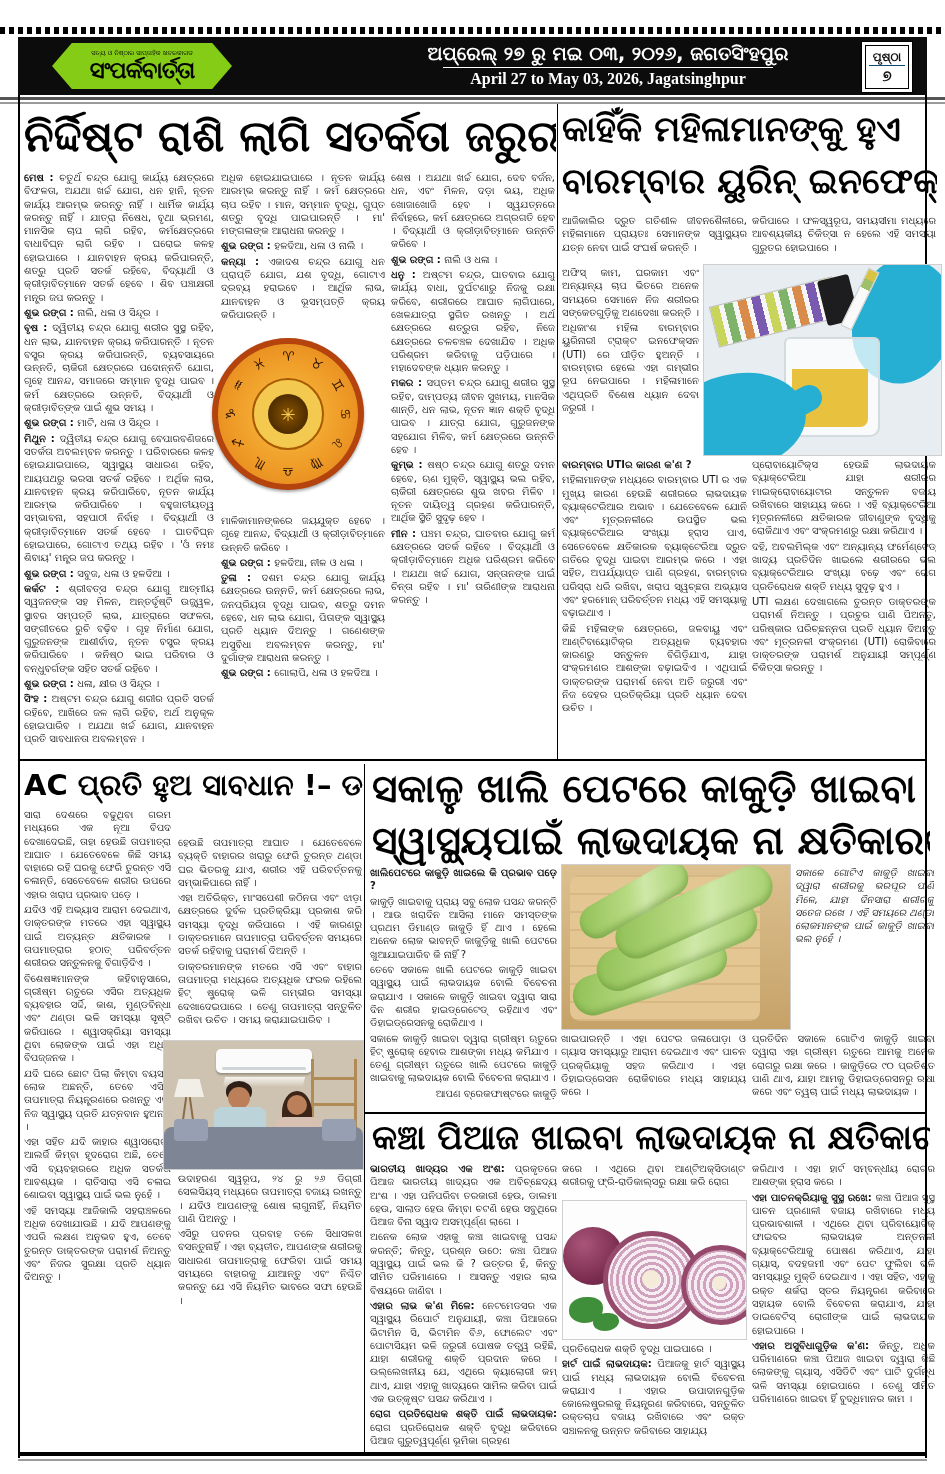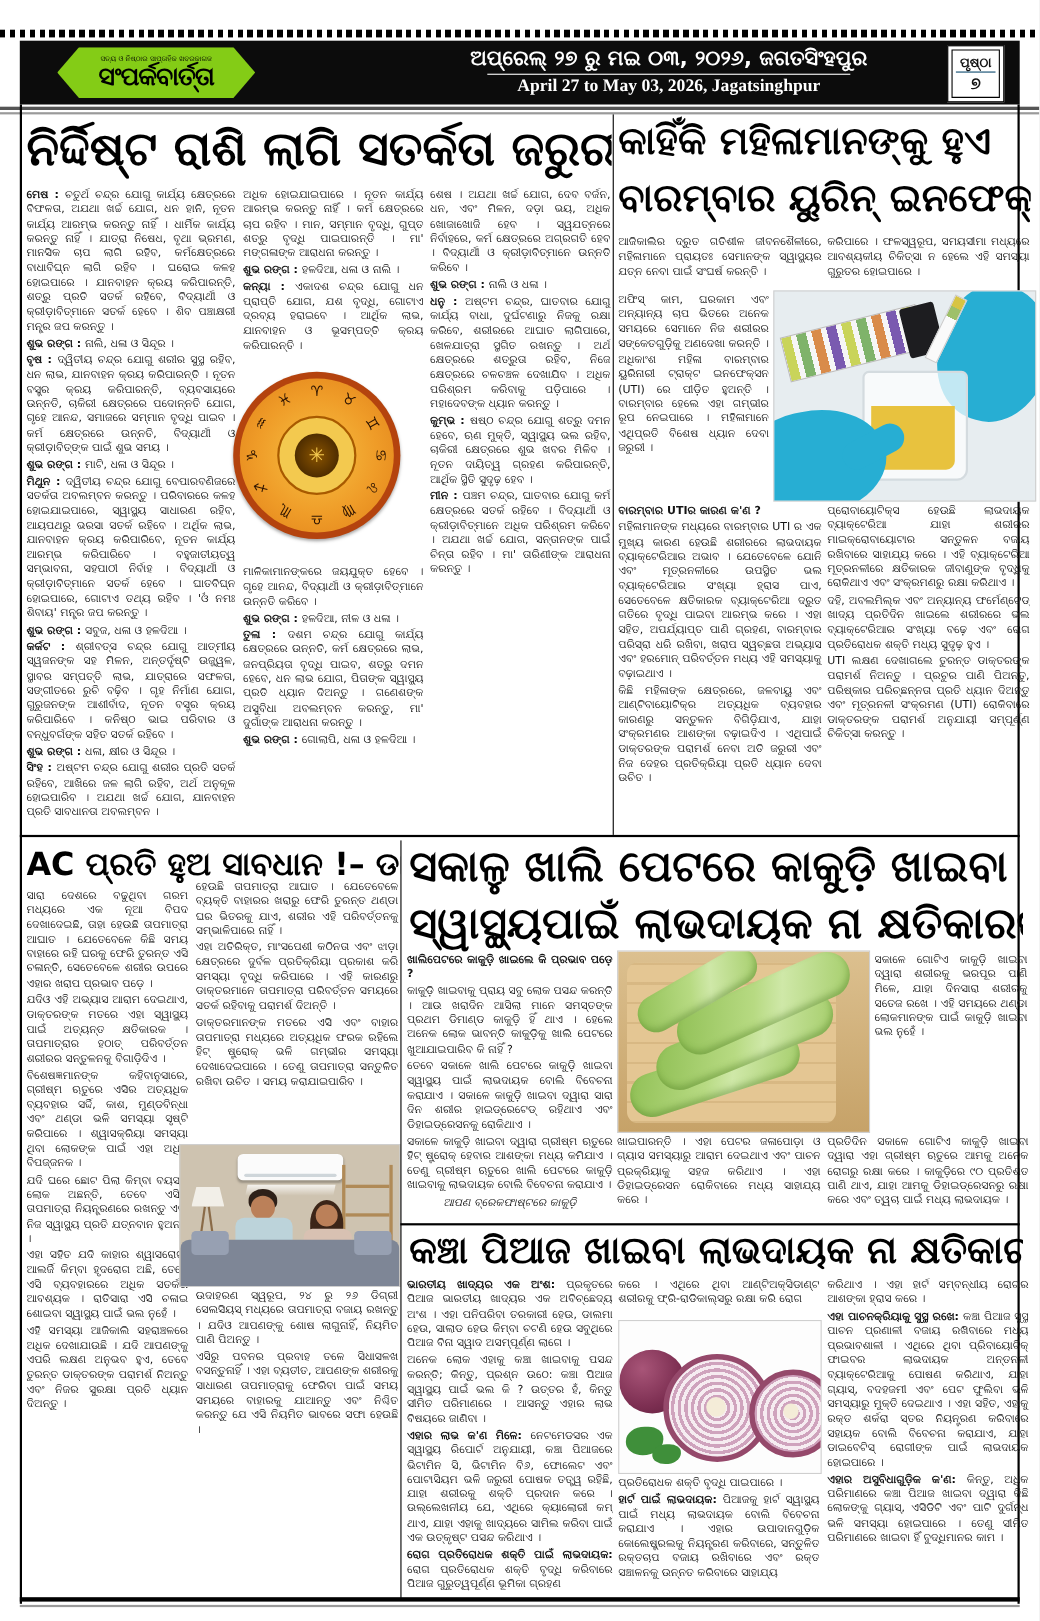--- a/index.html
+++ b/index.html
@@ -163,20 +163,21 @@
     <div class="col" style="left:221px;top:514px;width:164px;height:245px;">
         <p class="para">ମାଳିକାମାନଙ୍କରେ ଜୟଯୁକ୍ତ ହେବେ । ଗୃହେ ଆନନ୍ଦ, ବିଦ୍ୟାର୍ଥୀ ଓ କ୍ରୀଡ଼ାବିତ୍‌ମାନେ ଉନ୍ନତି କରିବେ ।</p>
         <p class="para"><b>ଶୁଭ ରଙ୍ଗ : </b>ହଳଦିଆ, ନୀଳ ଓ ଧଳା ।</p>
         <p class="para"><b>ତୁଳା : </b>ଦଶମ ଚନ୍ଦ୍ର ଯୋଗୁ କାର୍ଯ୍ୟ କ୍ଷେତ୍ରରେ ଉନ୍ନତି, କର୍ମ କ୍ଷେତ୍ରରେ ଲାଭ, ଜନପ୍ରିୟତା ବୃଦ୍ଧି ପାଇବ, ଶତ୍ରୁ ଦମନ ହେବେ, ଧନ ଲାଭ ଯୋଗ, ପିତାଙ୍କ ସ୍ୱାସ୍ଥ୍ୟ ପ୍ରତି ଧ୍ୟାନ ଦିଅନ୍ତୁ । ଗଣେଶଙ୍କ ଅସୁବିଧା ଅବଲମ୍ବନ କରନ୍ତୁ, ମା' ଦୁର୍ଗାଙ୍କ ଆରାଧନା କରନ୍ତୁ ।</p>
         <p class="para"><b>ଶୁଭ ରଙ୍ଗ : </b>ଗୋଲାପି, ଧଳା ଓ ହଳଦିଆ ।</p>
       </div>
     <div class="col" style="left:391px;top:171px;width:164px;height:588px;">
         <p class="para">ଶେଷ । ଅଯଥା ଖର୍ଚ୍ଚ ଯୋଗ, ଦେବ ବର୍ଜନ, ଧନ, ଏବଂ ମିଳନ, ଦଡ଼ା ଭୟ, ଅଧିକ ଖୋଜାଖୋଜି ହେବ । ସ୍ୱଯତ୍ନରେ ନିର୍ବାହରେ, କର୍ମ କ୍ଷେତ୍ରରେ ଅଗ୍ରଗତି ହେବ । ବିଦ୍ୟାର୍ଥୀ ଓ କ୍ରୀଡ଼ାବିତ୍‌ମାନେ ଉନ୍ନତି କରିବେ ।</p>
         <p class="para"><b>ଶୁଭ ରଙ୍ଗ : </b>ନାଲି ଓ ଧଳା ।</p>
         <p class="para"><b>ଧନୁ : </b>ଅଷ୍ଟମ ଚନ୍ଦ୍ର, ଘାତବାର ଯୋଗୁ କାର୍ଯ୍ୟ ବାଧା, ଦୁର୍ଘଟଣାରୁ ନିଜକୁ ରକ୍ଷା କରିବେ, ଶରୀରରେ ଆଘାତ ଲାଗିପାରେ, ଖେଳଯାତ୍ରା ସ୍ଥଗିତ ରଖନ୍ତୁ । ଅର୍ଥ କ୍ଷେତ୍ରରେ ଶତ୍ରୁତା ରହିବ, ନିଜେ କ୍ଷେତ୍ରରେ ଚଳଚଞ୍ଚଳ ଦେଖାଯିବ । ଅଧିକ ପରିଶ୍ରମ କରିବାକୁ ପଡ଼ିପାରେ । ମହାଦେବଙ୍କ ଧ୍ୟାନ କରନ୍ତୁ ।</p>
+        <p class="para"><b>ମକର : </b>ସପ୍ତମ ଚନ୍ଦ୍ର ଯୋଗୁ ଶରୀର ସୁସ୍ଥ ରହିବ, ଦାମ୍ପତ୍ୟ ଜୀବନ ସୁଖମୟ, ମାନସିକ ଶାନ୍ତି, ଧନ ଲାଭ, ନୂତନ ଜ୍ଞାନ ଶକ୍ତି ବୃଦ୍ଧି ପାଇବ । ଯାତ୍ରା ଯୋଗ, ଗୁରୁଜନଙ୍କ ସହଯୋଗ ମିଳିବ, କର୍ମ କ୍ଷେତ୍ରରେ ଉନ୍ନତି ହେବ ।</p>
         <p class="para"><b>କୁମ୍ଭ : </b>ଷଷ୍ଠ ଚନ୍ଦ୍ର ଯୋଗୁ ଶତ୍ରୁ ଦମନ ହେବେ, ଋଣ ମୁକ୍ତି, ସ୍ୱାସ୍ଥ୍ୟ ଭଲ ରହିବ, ଚାକିରୀ କ୍ଷେତ୍ରରେ ଶୁଭ ଖବର ମିଳିବ । ନୂତନ ଦାୟିତ୍ୱ ଗ୍ରହଣ କରିପାରନ୍ତି, ଆର୍ଥିକ ସ୍ଥିତି ସୁଦୃଢ଼ ହେବ ।</p>
         <p class="para"><b>ମୀନ : </b>ପଞ୍ଚମ ଚନ୍ଦ୍ର, ଘାତବାର ଯୋଗୁ କର୍ମ କ୍ଷେତ୍ରରେ ସତର୍କ ରହିବେ । ବିଦ୍ୟାର୍ଥୀ ଓ କ୍ରୀଡ଼ାବିତ୍‌ମାନେ ଅଧିକ ପରିଶ୍ରମ କରିବେ । ଅଯଥା ଖର୍ଚ୍ଚ ଯୋଗ, ସନ୍ତାନଙ୍କ ପାଇଁ ଚିନ୍ତା ରହିବ । ମା' ତାରିଣୀଙ୍କ ଆରାଧନା କରନ୍ତୁ ।</p>
       </div>
   </div>
 
   <div class="vr" style="left:557px;top:104px;width:1px;height:655px;"></div>
 
   <div>
     <div class="h" style="left:562px;top:104px;width:375px;font-size:35px;line-height:50px;">କାହିଁକି ମହିଳାମାନଙ୍କୁ ହୁଏ</div>
     <div class="h" style="left:562px;top:156px;width:375px;font-size:35px;line-height:50px;">ବାରମ୍ବାର ୟୁରିନ୍ ଇନଫେକ୍ସନ ?</div>
@@ -220,21 +221,21 @@
   <div>
     <div class="h" style="left:24px;top:766px;width:340px;font-size:29px;line-height:38px;">AC ପ୍ରତି ହୁଅ ସାବଧାନ !– ଡାକ୍ତର</div>
     <div class="col" style="left:24px;top:808px;width:147px;height:644px;">
         <p class="para">ସାରା ଦେଶରେ ବଢୁଥିବା ଗରମ ମଧ୍ୟରେ ଏକ ନୂଆ ବିପଦ ଦେଖାଦେଇଛି, ତାହା ହେଉଛି ତାପମାତ୍ରା ଆଘାତ । ଯେତେବେଳେ କିଛି ସମୟ ବାହାରେ ରହି ଘରକୁ ଫେରି ତୁରନ୍ତ ଏସି ଚଳାନ୍ତି, ସେତେବେଳେ ଶରୀର ଉପରେ ଏହାର ଖରାପ ପ୍ରଭାବ ପଡ଼େ ।</p>
         <p class="para">ଯଦିଓ ଏହି ଅଭ୍ୟାସ ଆରାମ ଦେଇଥାଏ, ଡାକ୍ତରଙ୍କ ମତରେ ଏହା ସ୍ୱାସ୍ଥ୍ୟ ପାଇଁ ଅତ୍ୟନ୍ତ କ୍ଷତିକାରକ । ତାପମାତ୍ରାର ହଠାତ୍ ପରିବର୍ତ୍ତନ ଶରୀରର ସନ୍ତୁଳନକୁ ବିଗାଡ଼ିଦିଏ ।</p>
         <p class="para">ବିଶେଷଜ୍ଞମାନଙ୍କ କହିବାନୁସାରେ, ଗ୍ରୀଷ୍ମ ଋତୁରେ ଏସିର ଅତ୍ୟଧିକ ବ୍ୟବହାର ସର୍ଦ୍ଦି, କାଶ, ମୁଣ୍ଡବିନ୍ଧା ଏବଂ ଥଣ୍ଡା ଭଳି ସମସ୍ୟା ସୃଷ୍ଟି କରିପାରେ । ଶ୍ୱାସକ୍ରିୟା ସମସ୍ୟା ଥିବା ଲୋକଙ୍କ ପାଇଁ ଏହା ଅଧିକ ବିପଜ୍ଜନକ ।</p>
         <p class="para">ଯଦି ଘରେ ଛୋଟ ପିଲା କିମ୍ବା ବୟସ୍କ ଲୋକ ଅଛନ୍ତି, ତେବେ ଏସିର ତାପମାତ୍ରା ନିୟନ୍ତ୍ରଣରେ ରଖନ୍ତୁ ଏବଂ ନିଜ ସ୍ୱାସ୍ଥ୍ୟ ପ୍ରତି ଯତ୍ନବାନ ହୁଅନ୍ତୁ ।</p>
         <p class="para">ଏହା ସହିତ ଯଦି କାହାର ଶ୍ୱାସରୋଗ, ଆଲର୍ଜି କିମ୍ବା ହୃଦରୋଗ ଅଛି, ତେବେ ଏସି ବ୍ୟବହାରରେ ଅଧିକ ସତର୍କତା ଆବଶ୍ୟକ । ରାତିସାରା ଏସି ଚଳାଇ ଶୋଇବା ସ୍ୱାସ୍ଥ୍ୟ ପାଇଁ ଭଲ ନୁହେଁ ।</p>
         <p class="para">ଏହି ସମସ୍ୟା ଆଜିକାଲି ସହରାଞ୍ଚଳରେ ଅଧିକ ଦେଖାଯାଉଛି । ଯଦି ଆପଣଙ୍କୁ ଏପରି ଲକ୍ଷଣ ଅନୁଭବ ହୁଏ, ତେବେ ତୁରନ୍ତ ଡାକ୍ତରଙ୍କ ପରାମର୍ଶ ନିଅନ୍ତୁ ଏବଂ ନିଜର ସୁରକ୍ଷା ପ୍ରତି ଧ୍ୟାନ ଦିଅନ୍ତୁ ।</p>
       </div>
-    <div class="col" style="left:178px;top:800px;width:184px;height:228px;">
+    <div class="col" style="left:178px;top:836px;width:184px;height:228px;">
         <p class="para">ହେଉଛି ତାପମାତ୍ରା ଆଘାତ । ଯେତେବେଳେ ବ୍ୟକ୍ତି ବାହାରର ଖରାରୁ ଫେରି ତୁରନ୍ତ ଥଣ୍ଡା ଘର ଭିତରକୁ ଯାଏ, ଶରୀର ଏହି ପରିବର୍ତ୍ତନକୁ ସମ୍ଭାଳିପାରେ ନାହିଁ ।</p>
         <p class="para">ଏହା ଅତିରିକ୍ତ, ମାଂସପେଶୀ କଠିନତା ଏବଂ ଝାଡ଼ା କ୍ଷେତ୍ରରେ ଦୁର୍ବଳ ପ୍ରତିକ୍ରିୟା ପ୍ରକାଶ କରି ସମସ୍ୟା ବୃଦ୍ଧି କରିପାରେ । ଏହି କାରଣରୁ ଡାକ୍ତରମାନେ ତାପମାତ୍ରା ପରିବର୍ତ୍ତନ ସମୟରେ ସତର୍କ ରହିବାକୁ ପରାମର୍ଶ ଦିଅନ୍ତି ।</p>
         <p class="para">ଡାକ୍ତରମାନଙ୍କ ମତରେ ଏସି ଏବଂ ବାହାର ତାପମାତ୍ରା ମଧ୍ୟରେ ଅତ୍ୟଧିକ ଫରକ ରହିଲେ ହିଟ୍ ଷ୍ଟ୍ରୋକ୍ ଭଳି ଗମ୍ଭୀର ସମସ୍ୟା ଦେଖାଦେଇପାରେ । ତେଣୁ ତାପମାତ୍ରା ସନ୍ତୁଳିତ ରଖିବା ଉଚିତ । ସମୟ କରାଯାଇପାରିବ ।</p>
       </div>
 
     <div class="photo img-ac" style="left:163px;top:1040px;width:199px;height:128px;">
       <div class="ac-unit">
           <div class="ac-vent"></div>
         </div>
       <div class="ac-mist"></div>
@@ -267,32 +268,32 @@
   <div class="vr" style="left:364px;top:764px;width:1px;height:690px;"></div>
 
   <div>
     <div class="h" style="left:372px;top:764px;width:558px;font-size:39px;line-height:50px;">ସକାଳୁ ଖାଲି ପେଟରେ କାକୁଡ଼ି ଖାଇବା</div>
     <div class="h" style="left:372px;top:816px;width:558px;font-size:39px;line-height:50px;">ସ୍ୱାସ୍ଥ୍ୟପାଇଁ ଲାଭଦାୟକ ନା କ୍ଷତିକାରକ</div>
     <div class="col" style="left:370px;top:866px;width:187px;height:244px;">
         <p class="para"><b>ଖାଲିପେଟରେ କାକୁଡ଼ି ଖାଇଲେ କି ପ୍ରଭାବ ପଡ଼େ ? </b></p>
         <p class="para">କାକୁଡ଼ି ଖାଇବାକୁ ପ୍ରାୟ ସବୁ ଲୋକ ପସନ୍ଦ କରନ୍ତି । ଆଉ ଖରାଦିନ ଆସିଲା ମାନେ ସମସ୍ତଙ୍କ ପ୍ରଥମ ଡିମାଣ୍ଡ କାକୁଡ଼ି ହିଁ ଥାଏ । ହେଲେ ଅନେକ ଲୋକ ଭାବନ୍ତି କାକୁଡ଼ିକୁ ଖାଲି ପେଟରେ ଖୁଆଯାଇପାରିବ କି ନାହିଁ ?</p>
         <p class="para">ତେବେ ସକାଳେ ଖାଲି ପେଟରେ କାକୁଡ଼ି ଖାଇବା ସ୍ୱାସ୍ଥ୍ୟ ପାଇଁ ଲାଭଦାୟକ ବୋଲି ବିବେଚନା କରାଯାଏ । ସକାଳେ କାକୁଡ଼ି ଖାଇବା ଦ୍ୱାରା ସାରା ଦିନ ଶରୀର ହାଇଡ୍ରେଟେଡ୍ ରହିଥାଏ ଏବଂ ଡିହାଇଡ୍ରେସନକୁ ରୋକିଥାଏ ।</p>
         <p class="para">ସକାଳେ କାକୁଡ଼ି ଖାଇବା ଦ୍ୱାରା ଗ୍ରୀଷ୍ମ ଋତୁରେ ହିଟ୍ ଷ୍ଟ୍ରୋକ୍ ହେବାର ଆଶଙ୍କା ମଧ୍ୟ କମିଯାଏ । ତେଣୁ ଗ୍ରୀଷ୍ମ ଋତୁରେ ଖାଲି ପେଟରେ କାକୁଡ଼ି ଖାଇବାକୁ ଲାଭଦାୟକ ବୋଲି ବିବେଚନା କରାଯାଏ ।</p>
-        <p class="para" style="text-align: center; font-style: italic;">ଆପଣ ବ୍ରେକଫାଷ୍ଟରେ କାକୁଡ଼ି</p>
+        <p class="para" style="text-align: right;">ଆପଣ ବ୍ରେକଫାଷ୍ଟରେ କାକୁଡ଼ି</p>
       </div>
 
     <div class="photo img-cuc" style="left:561px;top:864px;width:228px;height:164px;">
       <div class="cuc-board"></div>
       <div class="cucumber" style="left:8px;top:92px;width:160px;height:40px;transform:rotate(-18deg);"></div>
       <div class="cucumber" style="left:30px;top:60px;width:170px;height:42px;transform:rotate(-22deg);"></div>
       <div class="cucumber" style="left:48px;top:26px;width:168px;height:42px;transform:rotate(-24deg);"></div>
       <div class="cucumber" style="left:12px;top:18px;width:120px;height:34px;transform:rotate(-30deg);"></div>
     </div>
 
-    <div class="col" style="left:795px;top:866px;width:139px;height:162px;">
+    <div class="col" style="left:795px;top:866px;width:139px;height:162px;font-style:italic;">
         <p class="para">ସକାଳେ ଗୋଟିଏ କାକୁଡ଼ି ଖାଇବା ଦ୍ୱାରା ଶରୀରକୁ ଭରପୂର ପାଣି ମିଳେ, ଯାହା ଦିନସାରା ଶରୀରକୁ ସତେଜ ରଖେ । ଏହି ସମୟରେ ଥଣ୍ଡା ଲୋକମାନଙ୍କ ପାଇଁ କାକୁଡ଼ି ଖାଇବା ଭଲ ନୁହେଁ ।</p>
       </div>
     <div class="col" style="left:561px;top:1032px;width:185px;height:78px;">
         <p class="para">ଖାଇପାରନ୍ତି । ଏହା ପେଟର ଜଳାପୋଡ଼ା ଓ ଗ୍ୟାସ ସମସ୍ୟାରୁ ଆରାମ ଦେଇଥାଏ ଏବଂ ପାଚନ ପ୍ରକ୍ରିୟାକୁ ସହଜ କରିଥାଏ । ଏହା ଡିହାଇଡ୍ରେସନ ରୋକିବାରେ ମଧ୍ୟ ସାହାଯ୍ୟ କରେ ।</p>
       </div>
     <div class="col" style="left:752px;top:1032px;width:183px;height:78px;">
         <p class="para">ପ୍ରତିଦିନ ସକାଳେ ଗୋଟିଏ କାକୁଡ଼ି ଖାଇବା ଦ୍ୱାରା ଏହା ଗ୍ରୀଷ୍ମ ଋତୁରେ ଆମକୁ ଅନେକ ରୋଗରୁ ରକ୍ଷା କରେ । କାକୁଡ଼ିରେ ୯୦ ପ୍ରତିଶତ ପାଣି ଥାଏ, ଯାହା ଆମକୁ ଡିହାଇଡ୍ରେସନରୁ ରକ୍ଷା କରେ ଏବଂ ତ୍ୱଚା ପାଇଁ ମଧ୍ୟ ଲାଭଦାୟକ ।</p>
       </div>
   </div>
 

